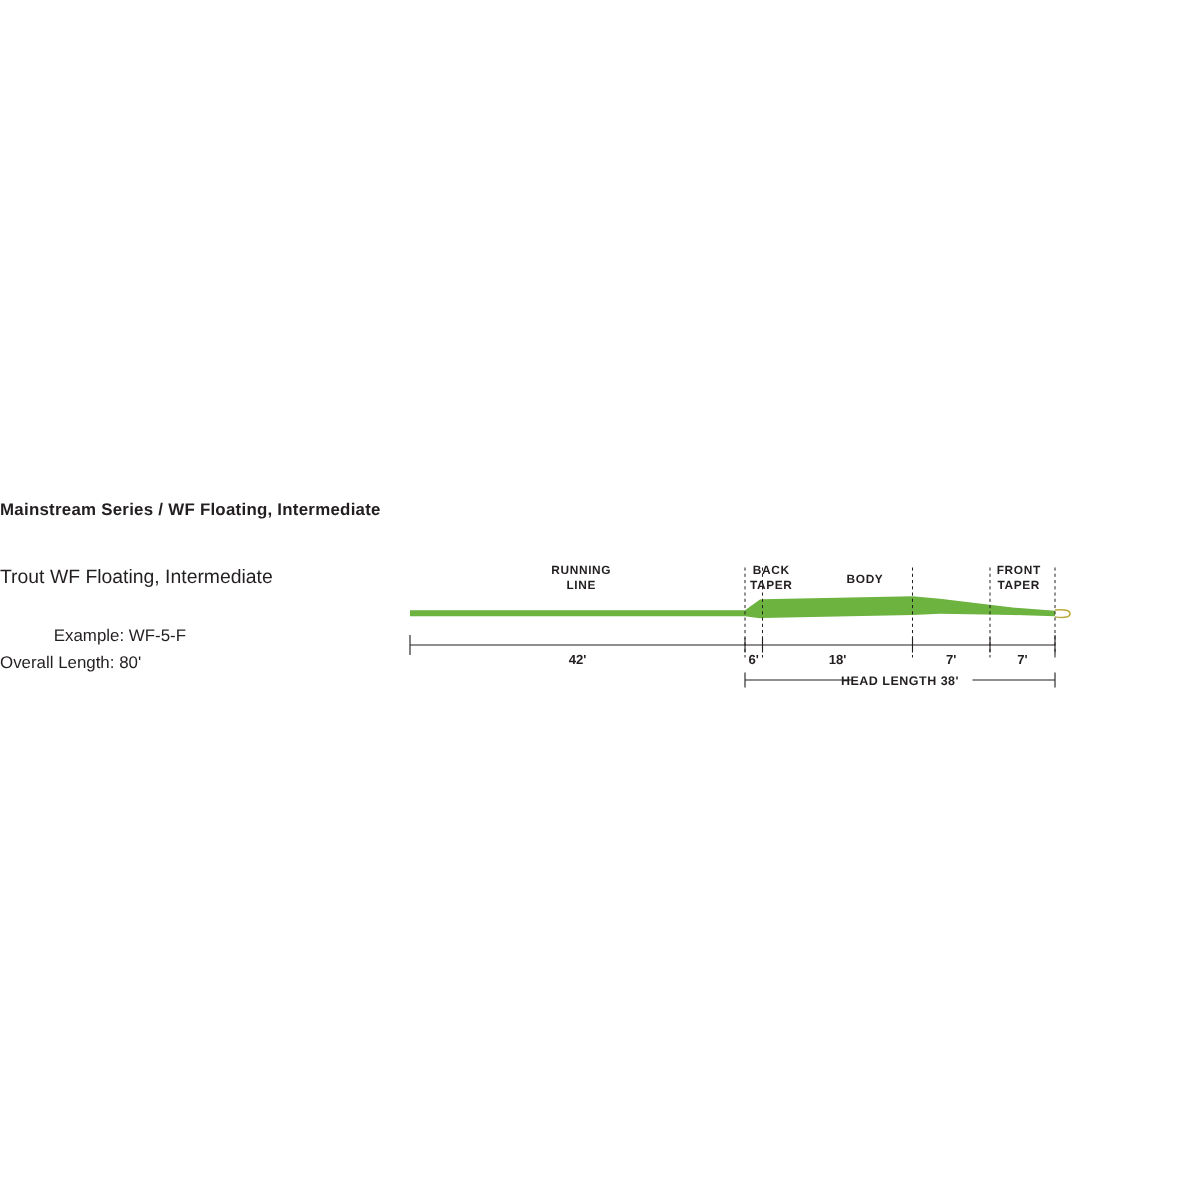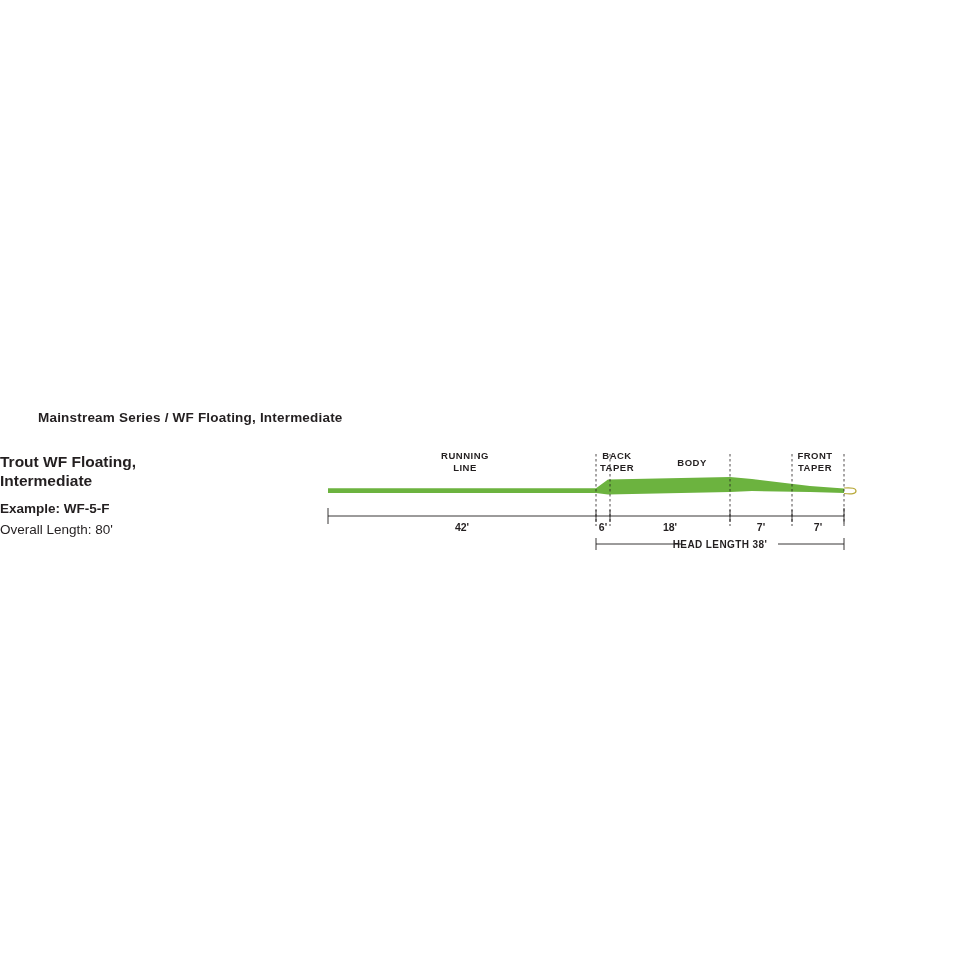--- a/index.html
+++ b/index.html
@@ -13,47 +13,47 @@
     position: relative;
     font-family: "Liberation Sans", sans-serif;
     color: #231f20;
     overflow: hidden;
   }
 
   
   #series-heading {
     position: absolute;
     left: 0px;
-    top: 410px;
+    top: 400px;
     font-size: 13.5px;
     font-weight: bold;
     letter-spacing: 0.2px;
     color: #231f20;
     white-space: nowrap;
-    padding-left: 38px;
   }
   #product-title {
     position: absolute;
     left: 0px;
     top: 452px;
     font-size: 15.5px;
-    font-weight: bold;
+    font-weight: normal;
     line-height: 19px;
     color: #231f20;
     width: 230px;
   }
   #example-line {
     position: absolute;
     left: 0px;
     top: 500px;
     font-size: 13.5px;
-    font-weight: bold;
+    font-weight: normal;
     line-height: 17px;
     color: #231f20;
     white-space: nowrap;
+    padding-left: 43px;
   }
   #overall-line {
     position: absolute;
     left: 0px;
     top: 521px;
     font-size: 13.5px;
     font-weight: normal;
     line-height: 17px;
     color: #231f20;
     white-space: nowrap;

